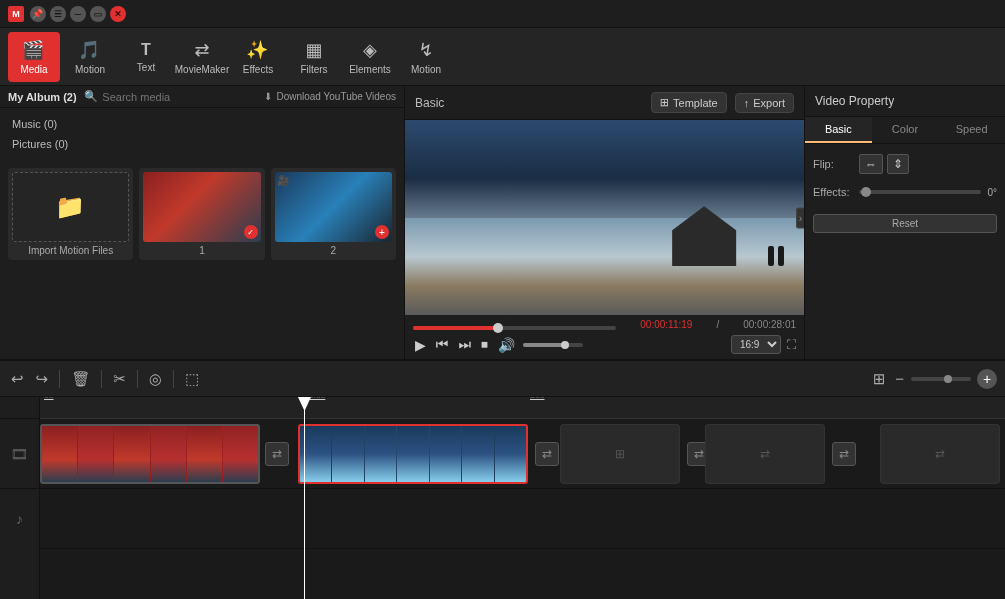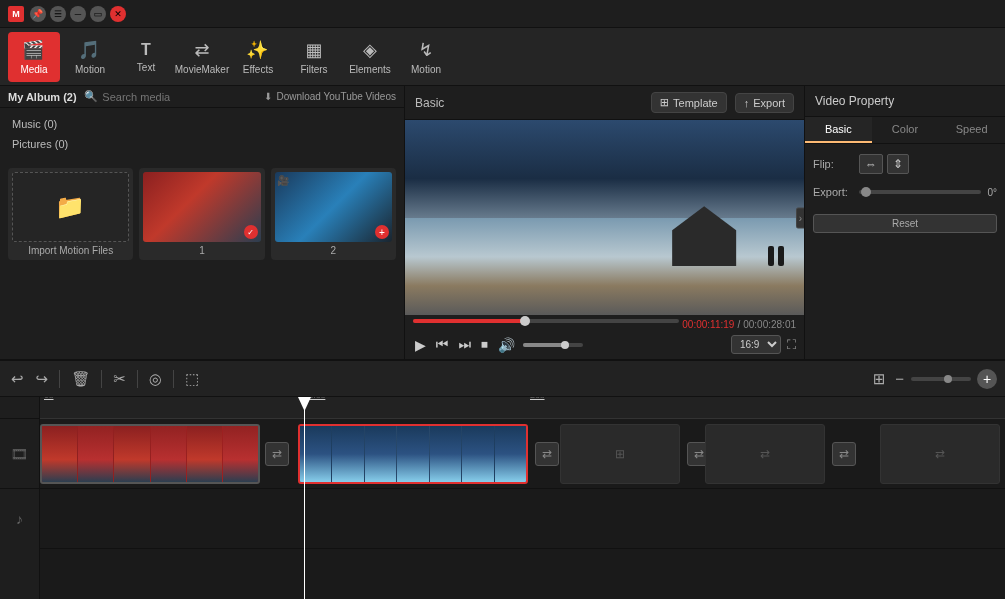--- a/index.html
+++ b/index.html
@@ -232,22 +232,22 @@
     }
 
     #player-controls {
       padding: 4px 8px;
       display: flex;
       flex-direction: column;
       gap: 4px;
     }
     .progress-bar-wrap {
       display: flex;
-      align-items: flex-start;
-      gap: 3px;
+      align-items: flex-end;
+      gap: 24px;
     }
     .progress-bar {
       flex: 1;
       height: 4px;
       background: #444;
       border-radius: 2px;
       position: relative;
     }
     .progress-fill {
       height: 100%;
@@ -761,21 +761,21 @@
     </div>
     <div class="prop-content">
       <div class="prop-row">
         <span class="prop-label">Flip:</span>
         <div class="flip-btns">
           <button class="flip-btn">⇔</button>
           <button class="flip-btn">⇕</button>
         </div>
       </div>
       <div class="prop-row">
-        <span class="prop-label">Export:</span>
+        <span class="prop-label">Effects:</span>
         <div class="rotate-slider-wrap">
           <div class="rotate-slider">
             <div class="rotate-thumb"></div>
           </div>
           <span class="rotate-val">0°</span>
         </div>
       </div>
       <button class="reset-btn">Reset</button>
     </div>
   </div>

